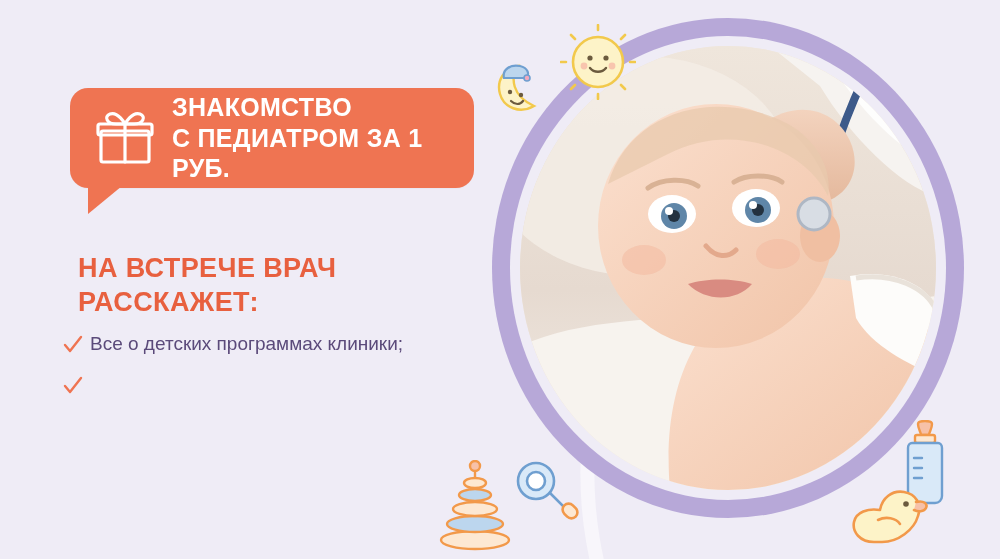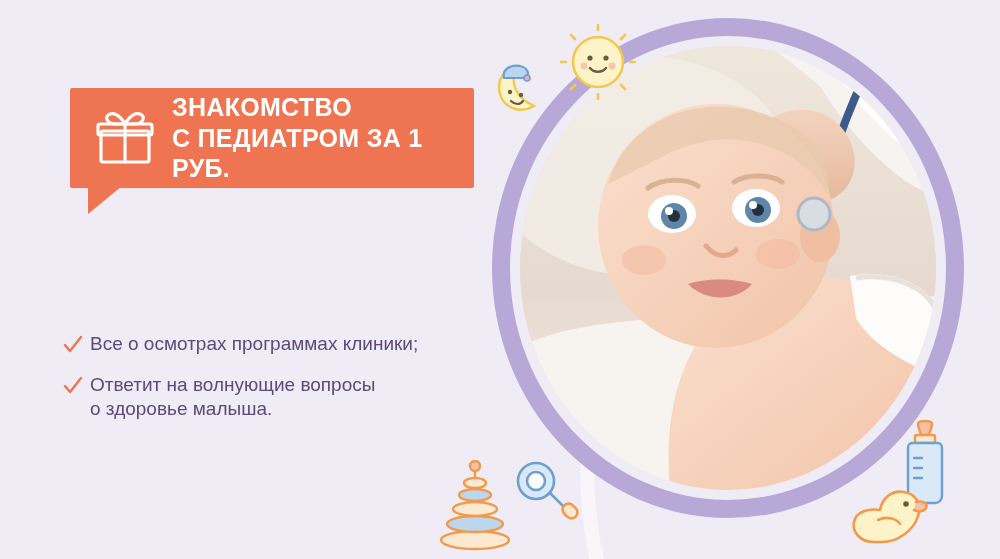--- a/index.html
+++ b/index.html
@@ -70,21 +70,21 @@
     background:#efe7df;
   }
   .photo svg{display:block;width:100%;height:100%;}
 
   
   .bubble{
     position:absolute;
     left:70px;top:88px;
     width:404px;height:100px;
     background:#ef7452;
-    border-radius:2px;
+    border-radius:18px;
     display:flex;align-items:center;
     box-sizing:border-box;
     padding-left:24px;
     box-shadow:0 1px 0 rgba(0,0,0,0.02);
   }
   .bubble:after{
     content:"";
     position:absolute;
     left:18px;bottom:-26px;
     width:0;height:0;
@@ -236,38 +236,38 @@
           <line x1="31" y1="17" x2="31" y2="55"></line>
           <path d="M31 17 C31 17 24 4 16 7 C9.5 9.6 13 17 22 17 Z"></path>
           <path d="M31 17 C31 17 38 4 46 7 C52.5 9.6 49 17 40 17 Z"></path>
         </g>
       </svg>
     </span>
     <span class="bubble-text">ЗНАКОМСТВО
 С ПЕДИАТРОМ ЗА 1 РУБ.</span>
   </div>
 
+  <div class="heading">НА ВСТРЕЧЕ ВРАЧ
+РАССКАЖЕТ:</div>
 
   <div class="list">
     <div class="list-item">
       <span class="check">
         <svg viewBox="0 0 22 22" width="22" height="22" aria-hidden="true">
           <path d="M3 11 L8 17 L19 3" fill="none" stroke="#ef7452" stroke-width="2.4" stroke-linecap="round" stroke-linejoin="round"></path>
         </svg>
       </span>
-      <span class="item-text">Все о осмотрах программах клиники;</span>
+      <span class="item-text">Все о детских программах клиники;</span>
     </div>
     <div class="list-item">
       <span class="check">
         <svg viewBox="0 0 22 22" width="22" height="22" aria-hidden="true">
           <path d="M3 11 L8 17 L19 3" fill="none" stroke="#ef7452" stroke-width="2.4" stroke-linecap="round" stroke-linejoin="round"></path>
         </svg>
       </span>
-      <span class="item-text">Ответит на волнующие вопросы
-о здоровье малыша.</span>
     </div>
   </div>
 
   <span class="doodle d-sun">
     <svg viewBox="0 0 76 76" width="76" height="76" aria-hidden="true">
       <g stroke="#f2c94c" stroke-width="2.6" fill="none" stroke-linecap="round">
         <path d="M38 6 L38 1 M38 75 L38 70 M6 38 L1 38 M75 38 L70 38 M15 15 L11 11 M61 61 L65 65 M61 15 L65 11 M15 61 L11 65"></path>
       </g>
       <circle cx="38" cy="38" r="25" fill="#fdf3c8" stroke="#f2c94c" stroke-width="2.6"></circle>
       <circle cx="30" cy="34" r="2.6" fill="#6b5a3e"></circle>

